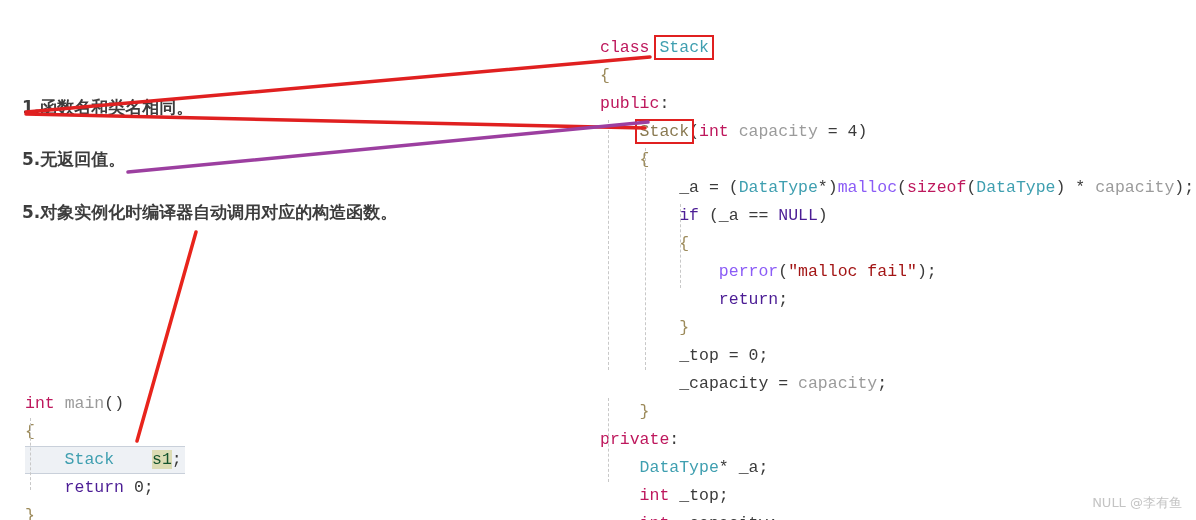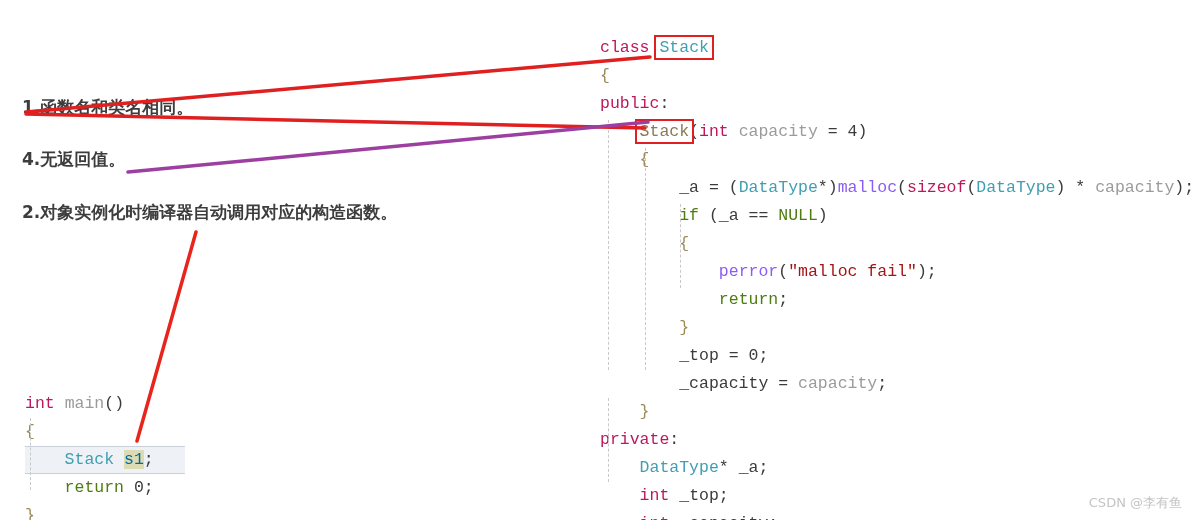--- a/index.html
+++ b/index.html
@@ -45,24 +45,24 @@
   }
   .code-class { left: 600px; top: 34px; }
   .code-main  { left: 25px;  top: 390px; }
 
   .ln { position: relative; height: 28px; }
 
   
   .kw      { color: #be185d; }   
   .type    { color: #3f9fb0; }   
   .ctor    { color: #8a7a52; }   
-  .ctrl    { color: #4d7c0f; }   
+  .ctrl    { color: #4c1d95; }   
   .fn      { color: #8b5cf6; }   
   .str     { color: #a31515; }   
-  .var     { color: #0369a1; }   
+  .var     { color: #14532d; margin-left: 28px; }   
   .param   { color: #9b9b9b; text-align: right; }   
   .num     { color: #3b3b3b; }   
   .punc    { color: #3b3b3b; }
   .brace   { color: #9c8a5a; }   
 
   
   .boxed {
     outline: 2px solid #e02020;
     padding: 1px 3px;
     margin: 0 -3px;
@@ -103,22 +103,22 @@
     font-size: 13px;
     color: #c4c4c4;
     white-space: nowrap;
   }
 </style>
 </head>
 <body>
 
 <div class="notes">
   <div class="note note-1">1.函数名和类名相同。</div>
-  <div class="note note-2">4.无返回值。</div>
-  <div class="note note-3">2.对象实例化时编译器自动调用对应的构造函数。</div>
+  <div class="note note-2">5.无返回值。</div>
+  <div class="note note-3">5.对象实例化时编译器自动调用对应的构造函数。</div>
 </div>
 
 <div class="code code-class" id="class-code"><div class="ln"><span><span class="kw">class </span><span class="type boxed">Stack</span></span></div><div class="ln"><span><span class="brace">{</span></span></div><div class="ln"><span><span class="kw">public</span><span class="punc">:</span></span></div><div class="ln"><span><span class="punc">    </span><span class="ctor boxed">Stack</span><span class="punc">(</span><span class="kw">int</span><span class="punc"> </span><span class="param">capacity</span><span class="punc"> = </span><span class="num">4</span><span class="punc">)</span></span></div><div class="ln"><span><span class="brace">    {</span></span></div><div class="ln"><span><span class="punc">        _a = (</span><span class="type">DataType</span><span class="punc">*)</span><span class="fn">malloc</span><span class="punc">(</span><span class="kw">sizeof</span><span class="punc">(</span><span class="type">DataType</span><span class="punc">) * </span><span class="param">capacity</span><span class="punc">);</span></span></div><div class="ln"><span><span class="punc">        </span><span class="ctrl">if</span><span class="punc"> (_a == </span><span class="ctrl">NULL</span><span class="punc">)</span></span></div><div class="ln"><span><span class="brace">        {</span></span></div><div class="ln"><span><span class="punc">            </span><span class="fn">perror</span><span class="punc">(</span><span class="str">"malloc fail"</span><span class="punc">);</span></span></div><div class="ln"><span><span class="punc">            </span><span class="ctrl">return</span><span class="punc">;</span></span></div><div class="ln"><span><span class="brace">        }</span></span></div><div class="ln"><span><span class="punc">        _top = </span><span class="num">0</span><span class="punc">;</span></span></div><div class="ln"><span><span class="punc">        _capacity = </span><span class="param">capacity</span><span class="punc">;</span></span></div><div class="ln"><span><span class="brace">    }</span></span></div><div class="ln"><span><span class="kw">private</span><span class="punc">:</span></span></div><div class="ln"><span><span class="punc">    </span><span class="type">DataType</span><span class="punc">* _a;</span></span></div><div class="ln"><span><span class="punc">    </span><span class="kw">int</span><span class="punc"> _top;</span></span></div><div class="ln"><span><span class="punc">    </span><span class="kw">int</span><span class="punc"> _capacity;</span></span></div></div>
 
 <div class="code code-main" id="main-code"><div class="ln"><span><span class="kw">int</span><span class="punc"> </span><span class="param">main</span><span class="punc">()</span></span></div><div class="ln"><span><span class="brace">{</span></span></div><div class="ln"><span class="hl-line"><span class="punc">    </span><span class="type">Stack</span><span class="punc"> </span><span class="var sel">s1</span><span class="punc">;</span></span></div><div class="ln"><span><span class="punc">    </span><span class="ctrl">return</span><span class="punc"> </span><span class="num">0</span><span class="punc">;</span></span></div><div class="ln"><span><span class="brace">}</span></span></div></div>
 
 <div id="guides">
     <div class="guide" style="left: 608px; top: 120px; height: 250px;"></div>
     <div class="guide" style="left: 645px; top: 148px; height: 222px;"></div>
     <div class="guide" style="left: 680px; top: 204px; height: 84px;"></div>
@@ -126,13 +126,13 @@
     <div class="guide" style="left: 30px; top: 418px; height: 72px;"></div>
   </div>
 
 <svg id="overlay" viewBox="0 0 1196 520">
     <line x1="26" y1="112" x2="650" y2="57" stroke="#e02020" stroke-width="3.5" stroke-linecap="round"></line>
     <line x1="26" y1="114" x2="645" y2="128" stroke="#e02020" stroke-width="3.5" stroke-linecap="round"></line>
     <line x1="128" y1="172" x2="648" y2="122" stroke="#9c3fa0" stroke-width="3.5" stroke-linecap="round"></line>
     <line x1="196" y1="232" x2="137" y2="441" stroke="#e8241c" stroke-width="3.5" stroke-linecap="round"></line>
   </svg>
 
-<div class="watermark">CSDN @李有鱼</div>
+<div class="watermark">NULL @李有鱼</div>
 
 </body></html>

